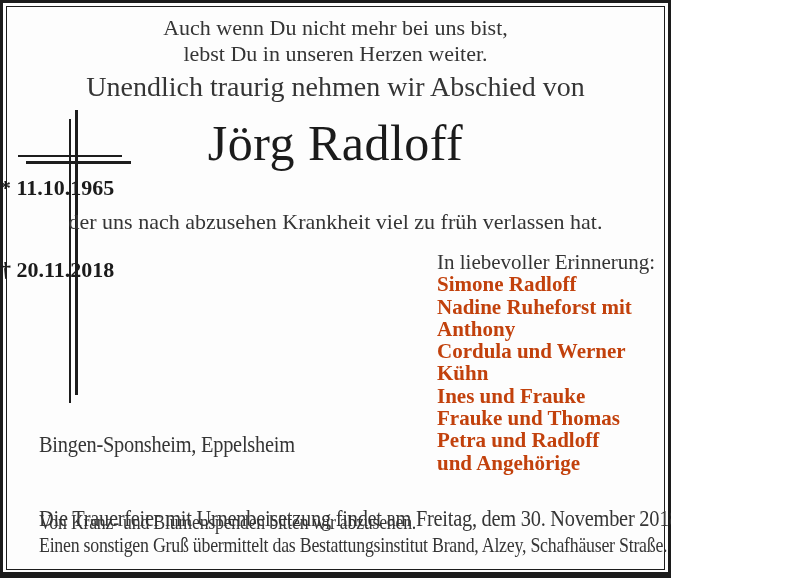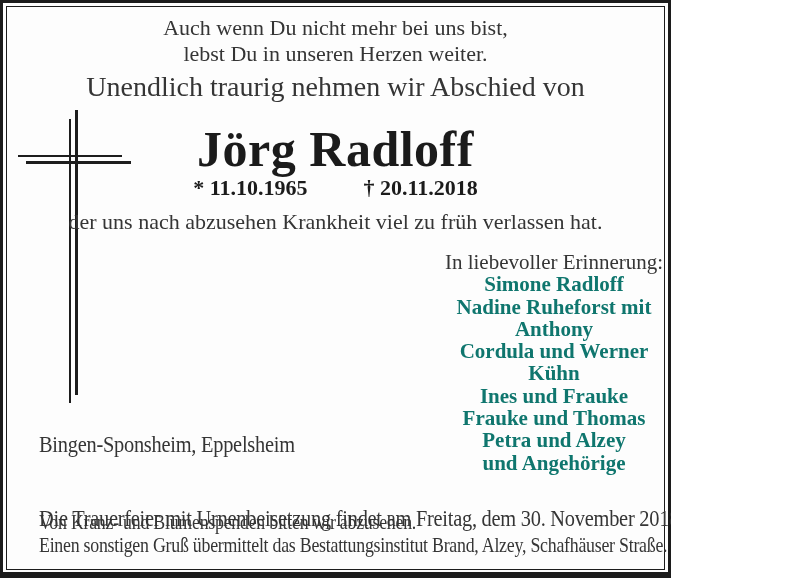--- a/index.html
+++ b/index.html
@@ -32,33 +32,33 @@
   .cv-thin  { left: 69px; top: 119px; width: 1.5px; height: 284px; }
   .ch-thin  { left: 18px; top: 155px; width: 104px; height: 1.5px; }
   .ch-thick { left: 26px; top: 161px; width: 105px; height: 3px;   }
 
   .abs { position: absolute; }
   .center { left: 0; right: 0; text-align: center; }
 
   .epigraph { top: 15px; font-size: 22px; line-height: 26px; }
   .intro    { top: 71px; font-size: 28px; }
   .name {
-    top: 106px; margin: 14px; font-size: 50px; font-weight: bold;
+    top: 106px; margin: 8px; font-size: 50px; font-weight: normal;
     color: #1b1b1b; letter-spacing: 0.5px;
   }
   .dates {
     top: 175px; left: 0; right: 0;
     display: flex; justify-content: center; gap: 56px;
-    font-size: 22px; font-weight: bold; color: #1b1b1b;
+    font-size: 22px; font-weight: bold; color: #1b1b1b; flex-direction: column;
   }
   .farewell { top: 209px; font-size: 22px; }
 
-  .mourners { left: 437px; top: 251px; font-size: 21px; line-height: 22.3px; text-align: center; }
+  .mourners { left: 437px; top: 251px; font-size: 21px; line-height: 22.3px; }
   .mourners-heading { font-weight: normal; color: #353535; }
-  .mourner { font-weight: bold; color: #0f766e; }
+  .mourner { font-weight: bold; color: #c2410c; }
 
   .narrow {
     letter-spacing: -0.3px;
     white-space: pre;
     transform: scaleX(0.85);
     transform-origin: 0 0;
   }
   .places   { left: 39px; top: 431px; font-size: 24px; }
   .funeral  { left: 39px; top: 461px; font-size: 24px; line-height: 23px; }
   .donation { left: 39px; top: 510px; font-size: 21px; }
@@ -95,21 +95,21 @@
 
   <div class="abs center farewell">der uns nach abzusehen Krankheit viel zu früh verlassen hat.</div>
 
   <div class="abs mourners">
     <div class="mourners-heading">In liebevoller Erinnerung:</div>
     <div class="mourner">Simone Radloff</div>
     <div class="mourner">Nadine Ruheforst mit Anthony</div>
     <div class="mourner">Cordula und Werner Kühn</div>
     <div class="mourner">Ines und Frauke</div>
     <div class="mourner">Frauke und Thomas</div>
-    <div class="mourner">Petra und Alzey</div>
+    <div class="mourner">Petra und Radloff</div>
     <div class="mourner">und Angehörige</div>
   </div>
 
   <div class="abs narrow places">Bingen-Sponsheim, Eppelsheim</div>
 
   <div class="abs narrow funeral">
     <div>Die Trauerfeier mit Urnenbeisetzung findet am Freitag, dem 30. November 2018,</div>
     <div>um 12.00 Uhr im  Ruheforst Waldalgesheim statt.</div>
   </div>
 

